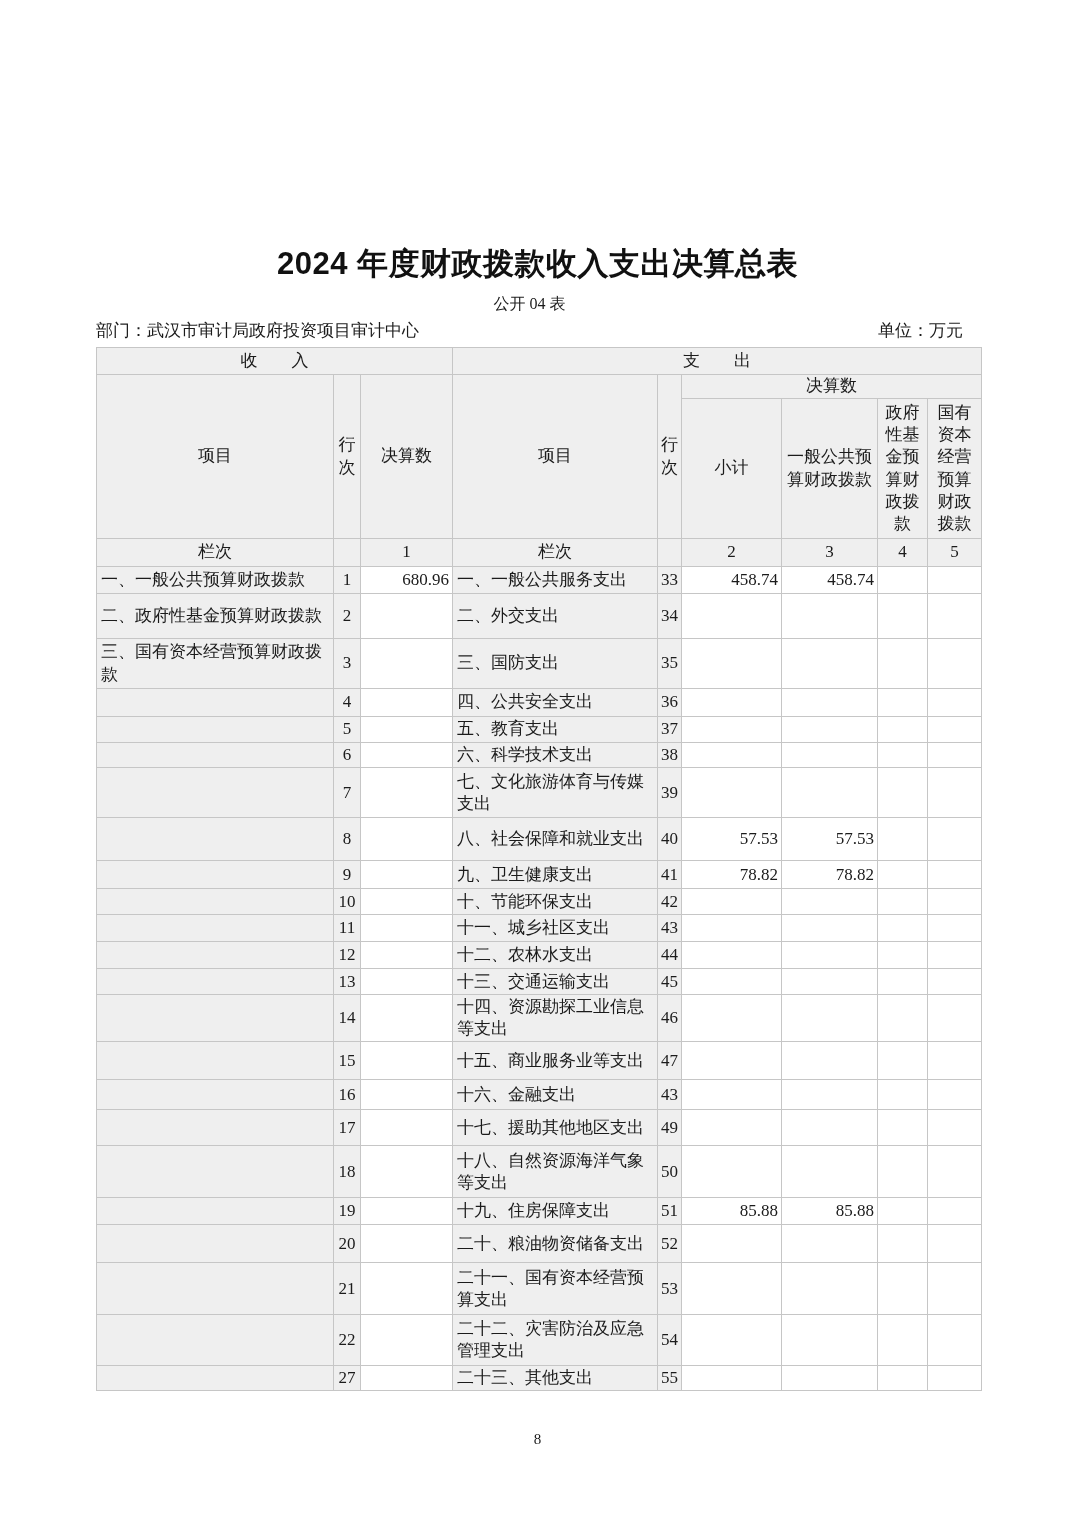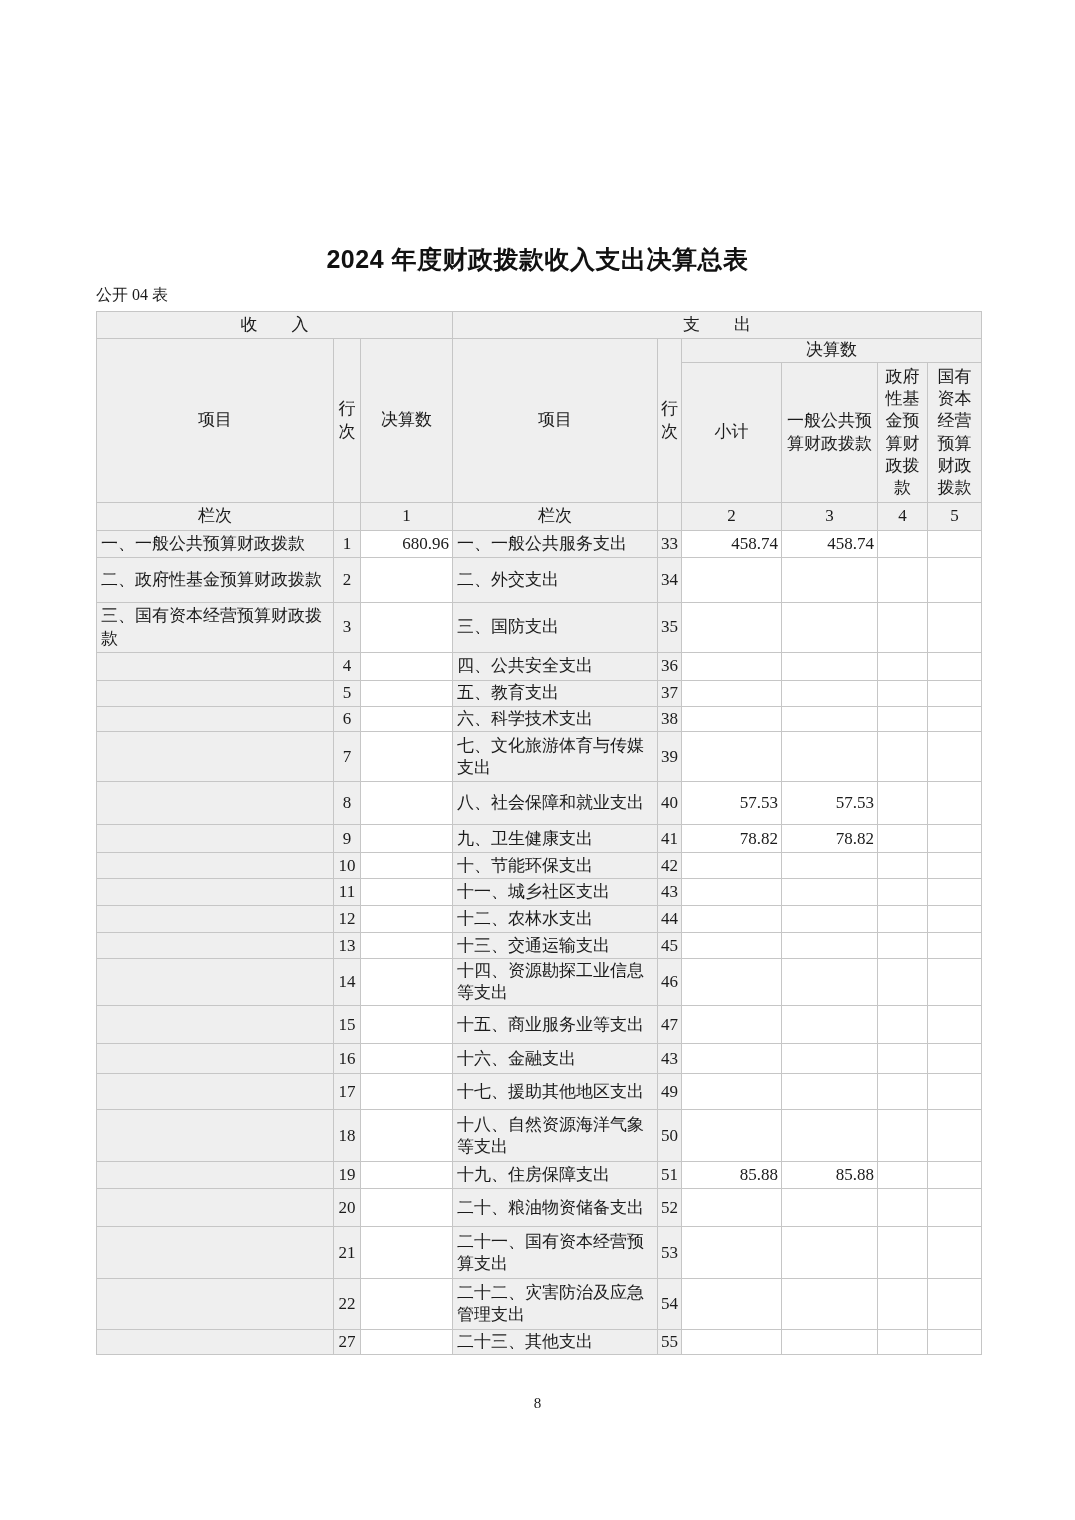--- a/index.html
+++ b/index.html
@@ -10,27 +10,27 @@
     color: #1b1b1b;
     overflow: hidden;
   }
   .page { position: relative; width: 1075px; height: 1520px; background: #ffffff; }
 
   .title {
     padding-top: 243px;
     text-align: center;
     font-family: "Liberation Sans", "DejaVu Sans", sans-serif;
     font-weight: bold;
-    font-size: 25px;
+    font-size: 31px;
     letter-spacing: 0.5px;
     color: #111;
   }
   .form-code {
     width: 885px; margin: 9px 0 0 96px;
-    text-align: left; padding-right: 18px;
+    text-align: center; padding-right: 18px;
     font-size: 16px;
   }
   .meta-line {
     width: 885px; margin: 4px 0 0 96px;
     display: flex; justify-content: space-between;
     font-size: 17px;
     padding-right: 18px;
   }
 
   table.fiscal {
@@ -61,20 +61,24 @@
 </style>
 </head>
 <body>
 
 <div class="page">
 
   <div class="title">2024 年度财政拨款收入支出决算总表</div>
 
   <div class="form-code">公开 04 表</div>
 
+  <div class="meta-line">
+    <span>部门：武汉市审计局政府投资项目审计中心</span>
+    <span>单位：万元</span>
+  </div>
 
   <table class="fiscal">
     <colgroup>
       <col style="width:237px">
         <col style="width:27px">
         <col style="width:92px">
       <col style="width:205px">
         <col style="width:24px">
         <col style="width:100px">
       <col style="width:96px">

